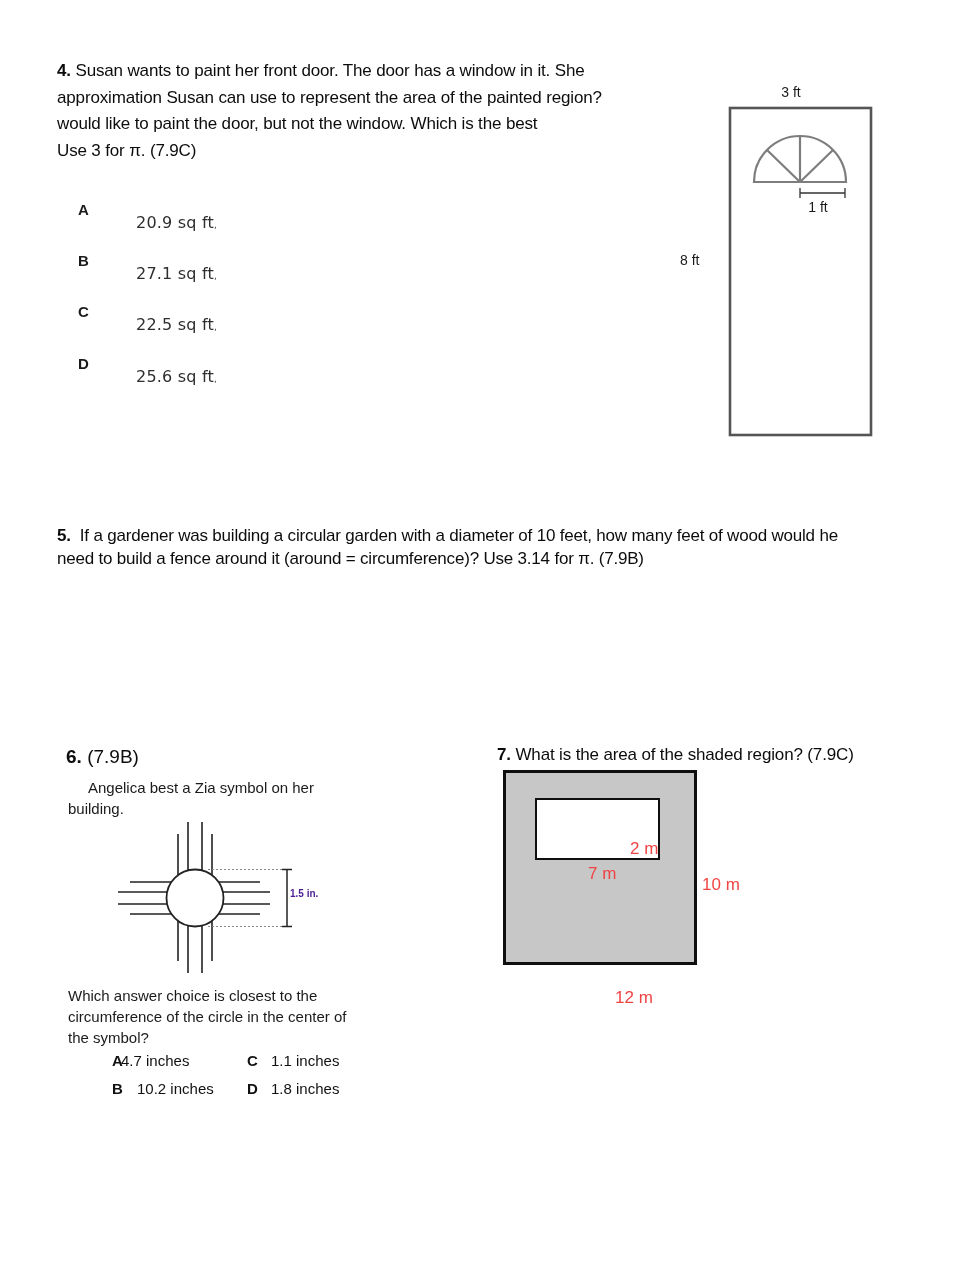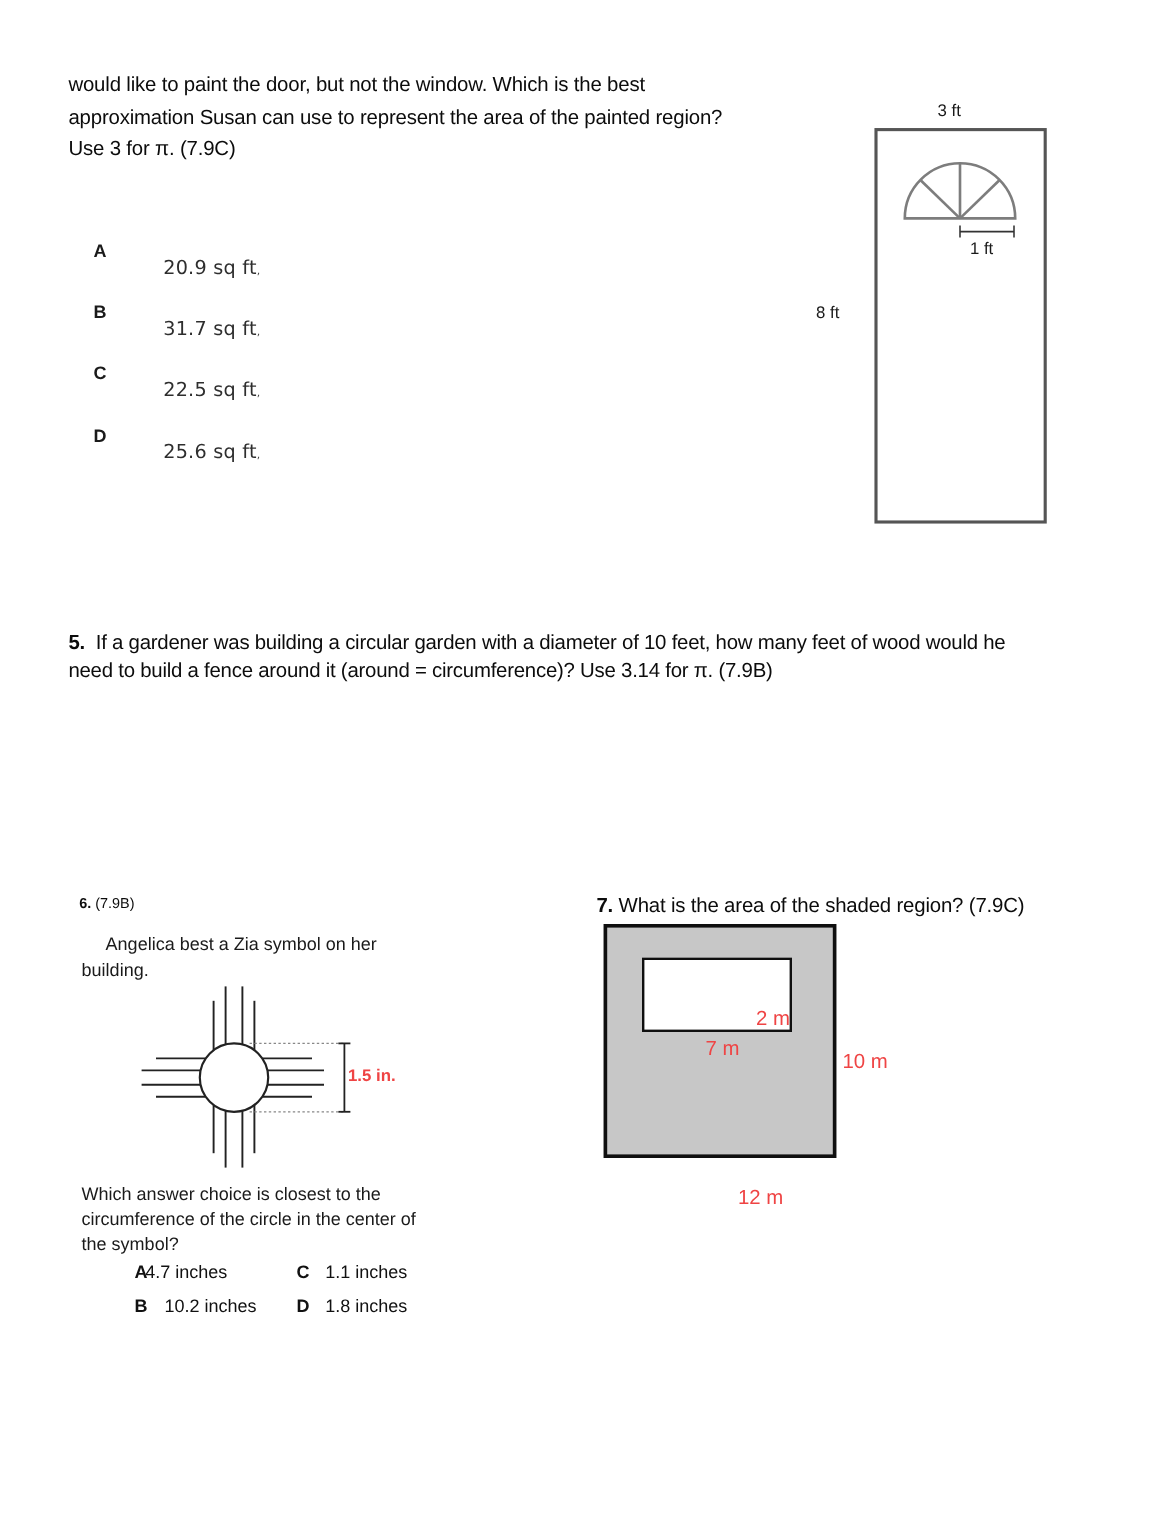--- a/index.html
+++ b/index.html
@@ -21,24 +21,24 @@
   .qnum { font-weight: bold; }
 
   
   .q4-choice { position: absolute; left: 78px; width: 200px; height: 46px; }
   .q4-letter { position: absolute; left: 0; top: 0; font-size: 15px; font-weight: bold; color: #1a1a1a; }
   .q4-value { position: absolute; left: 32px; top: 12px; font-family: "DejaVu Sans", sans-serif; font-size: 16px; color: #2e2e2e; letter-spacing: 0.2px; margin-left: 26px; }
   .tiny-comma { font-size: 9px; color: #444; vertical-align: baseline; }
 
   
   .fig-label { font-size: 14px; color: #1a1a1a; font-family: "Liberation Sans", sans-serif; }
-  .dim-label { font-size: 14px; font-weight: 600; color: #ef4444; }
+  .dim-label { font-size: 10px; font-weight: 600; color: #4c1d95; }
 
   
-  .q6head { font-size: 12px; color: #0c0c0c; }
+  .q6head { font-size: 19px; color: #0c0c0c; }
   .q6line { font-size: 15px; line-height: 21px; color: #1a1a1a; }
   .q6-letter { font-weight: bold; font-size: 15px; color: #111; }
   .q6-value { font-size: 15px; color: #111; }
 
   
   .q7head { font-size: 17px; letter-spacing: -0.15px; color: #0c0c0c; }
   .q7-shaded {
     position: absolute; left: 503px; top: 770px;
     width: 194px; height: 195px;
     background: #c7c7c7; border: 3px solid #0f0f0f;
@@ -51,32 +51,33 @@
   .q7label { font-size: 17px; color: #ef4444; margin-top: 22px; }
 
   svg { position: absolute; overflow: visible; }
 </style>
 </head>
 <body>
 
 <div class="page">
 
   <div class="abs" style="left:57px; top:58px;">
+    <div class="qline"><span class="qnum">4.</span> <span>Susan wants to paint her front door. The door has a window in it. She</span></div>
+    <div class="qline">approximation Susan can use to represent the area of the painted region?</div>
     <div class="qline">would like to paint the door, but not the window. Which is the best</div>
-    <div class="qline">approximation Susan can use to represent the area of the painted region?</div>
     <div class="qline">Use 3 for π. (7.9C)</div>
   </div>
 
   <div class="q4-choice" style="top:201px;">
     <span class="q4-letter">A</span>
     <span class="q4-value"><span>20.9 sq ft</span><span class="tiny-comma">,</span></span>
   </div>
   <div class="q4-choice" style="top:252px;">
     <span class="q4-letter">B</span>
-    <span class="q4-value"><span>31.7 sq ft</span><span class="tiny-comma">,</span></span>
+    <span class="q4-value"><span>27.1 sq ft</span><span class="tiny-comma">,</span></span>
   </div>
   <div class="q4-choice" style="top:303px;">
     <span class="q4-letter">C</span>
     <span class="q4-value"><span>22.5 sq ft</span><span class="tiny-comma">,</span></span>
   </div>
   <div class="q4-choice" style="top:355px;">
     <span class="q4-letter">D</span>
     <span class="q4-value"><span>25.6 sq ft</span><span class="tiny-comma">,</span></span>
   </div>
 

